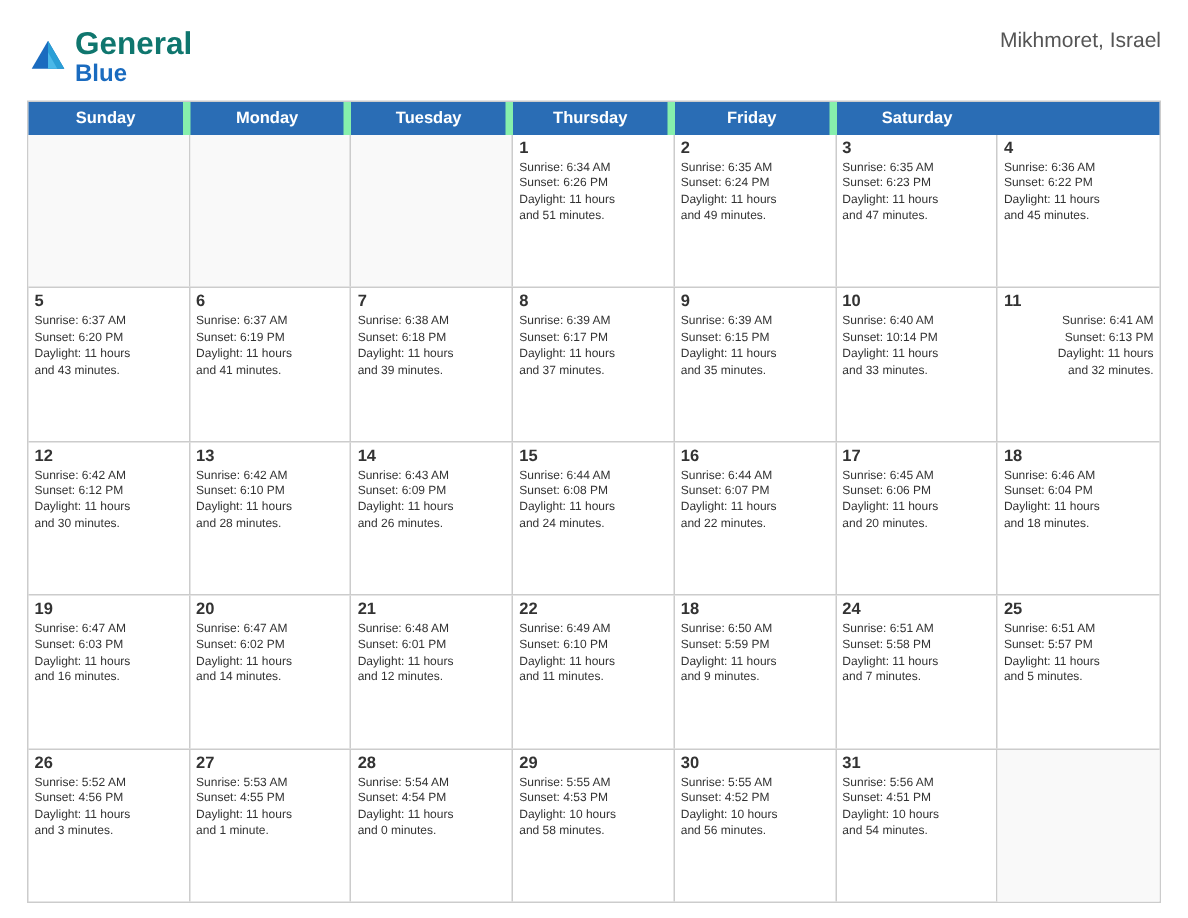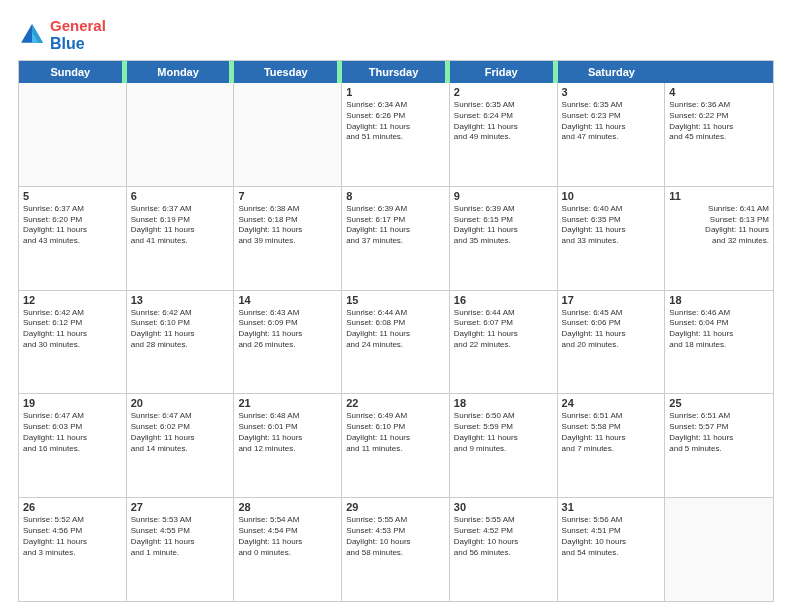--- a/index.html
+++ b/index.html
@@ -27,23 +27,23 @@
       display: flex;
       align-items: center;
       gap: 4px;
     }
     .logo-text {
       display: flex;
       flex-direction: column;
       line-height: 1.1;
     }
     .logo-general {
-      font-size: 15px;
-      font-weight: bold;
-      color: #ef4444;
+      font-size: 21px;
+      font-weight: bold;
+      color: #0f766e;
     }
     .logo-blue {
       font-size: 16px;
       font-weight: bold;
       color: #1a6bbf;
     }
     .logo-icon {
       width: 28px;
       height: 28px;
     }
@@ -123,20 +123,21 @@
         <polygon points="18,4 32,28 4,28" fill="#1a6bbf"></polygon>
         <polygon points="18,4 32,28 18,28" fill="#2a9fd6"></polygon>
         <polygon points="18,14 26,28 18,28" fill="#4ab8e8"></polygon>
       </svg>
       <div class="logo-text">
         <span class="logo-general">General</span>
         <span class="logo-blue">Blue</span>
       </div>
     </div>
     <div class="title-area">
+      <div class="subtitle">Mikhmoret, Israel</div>
     </div>
   </div>
 
   <div class="calendar">
     <div class="cal-header">
     <div class="cal-header-cell">Sunday</div>
         <div class="cal-header-cell">Monday</div>
         <div class="cal-header-cell">Tuesday</div>
         <div class="cal-header-cell">Thursday</div>
         <div class="cal-header-cell">Friday</div>
@@ -208,21 +209,21 @@
           <div class="cal-cell">
             <div class="day-num">9</div>
             <div class="cell-text" style="white-space: pre-line;">Sunrise: 6:39 AM
 Sunset: 6:15 PM
 Daylight: 11 hours
 and 35 minutes.</div>
           </div>
           <div class="cal-cell">
             <div class="day-num">10</div>
             <div class="cell-text" style="white-space: pre-line;">Sunrise: 6:40 AM
-Sunset: 6:35 PM
+Sunset: 10:14 PM
 Daylight: 11 hours
 and 33 minutes.</div>
           </div>
           <div class="cal-cell">
             <div class="day-num">11</div>
             <div class="cell-text" style="white-space: pre-line; text-align: right;">Sunrise: 6:41 AM
 Sunset: 6:13 PM
 Daylight: 11 hours
 and 32 minutes.</div>
           </div>

